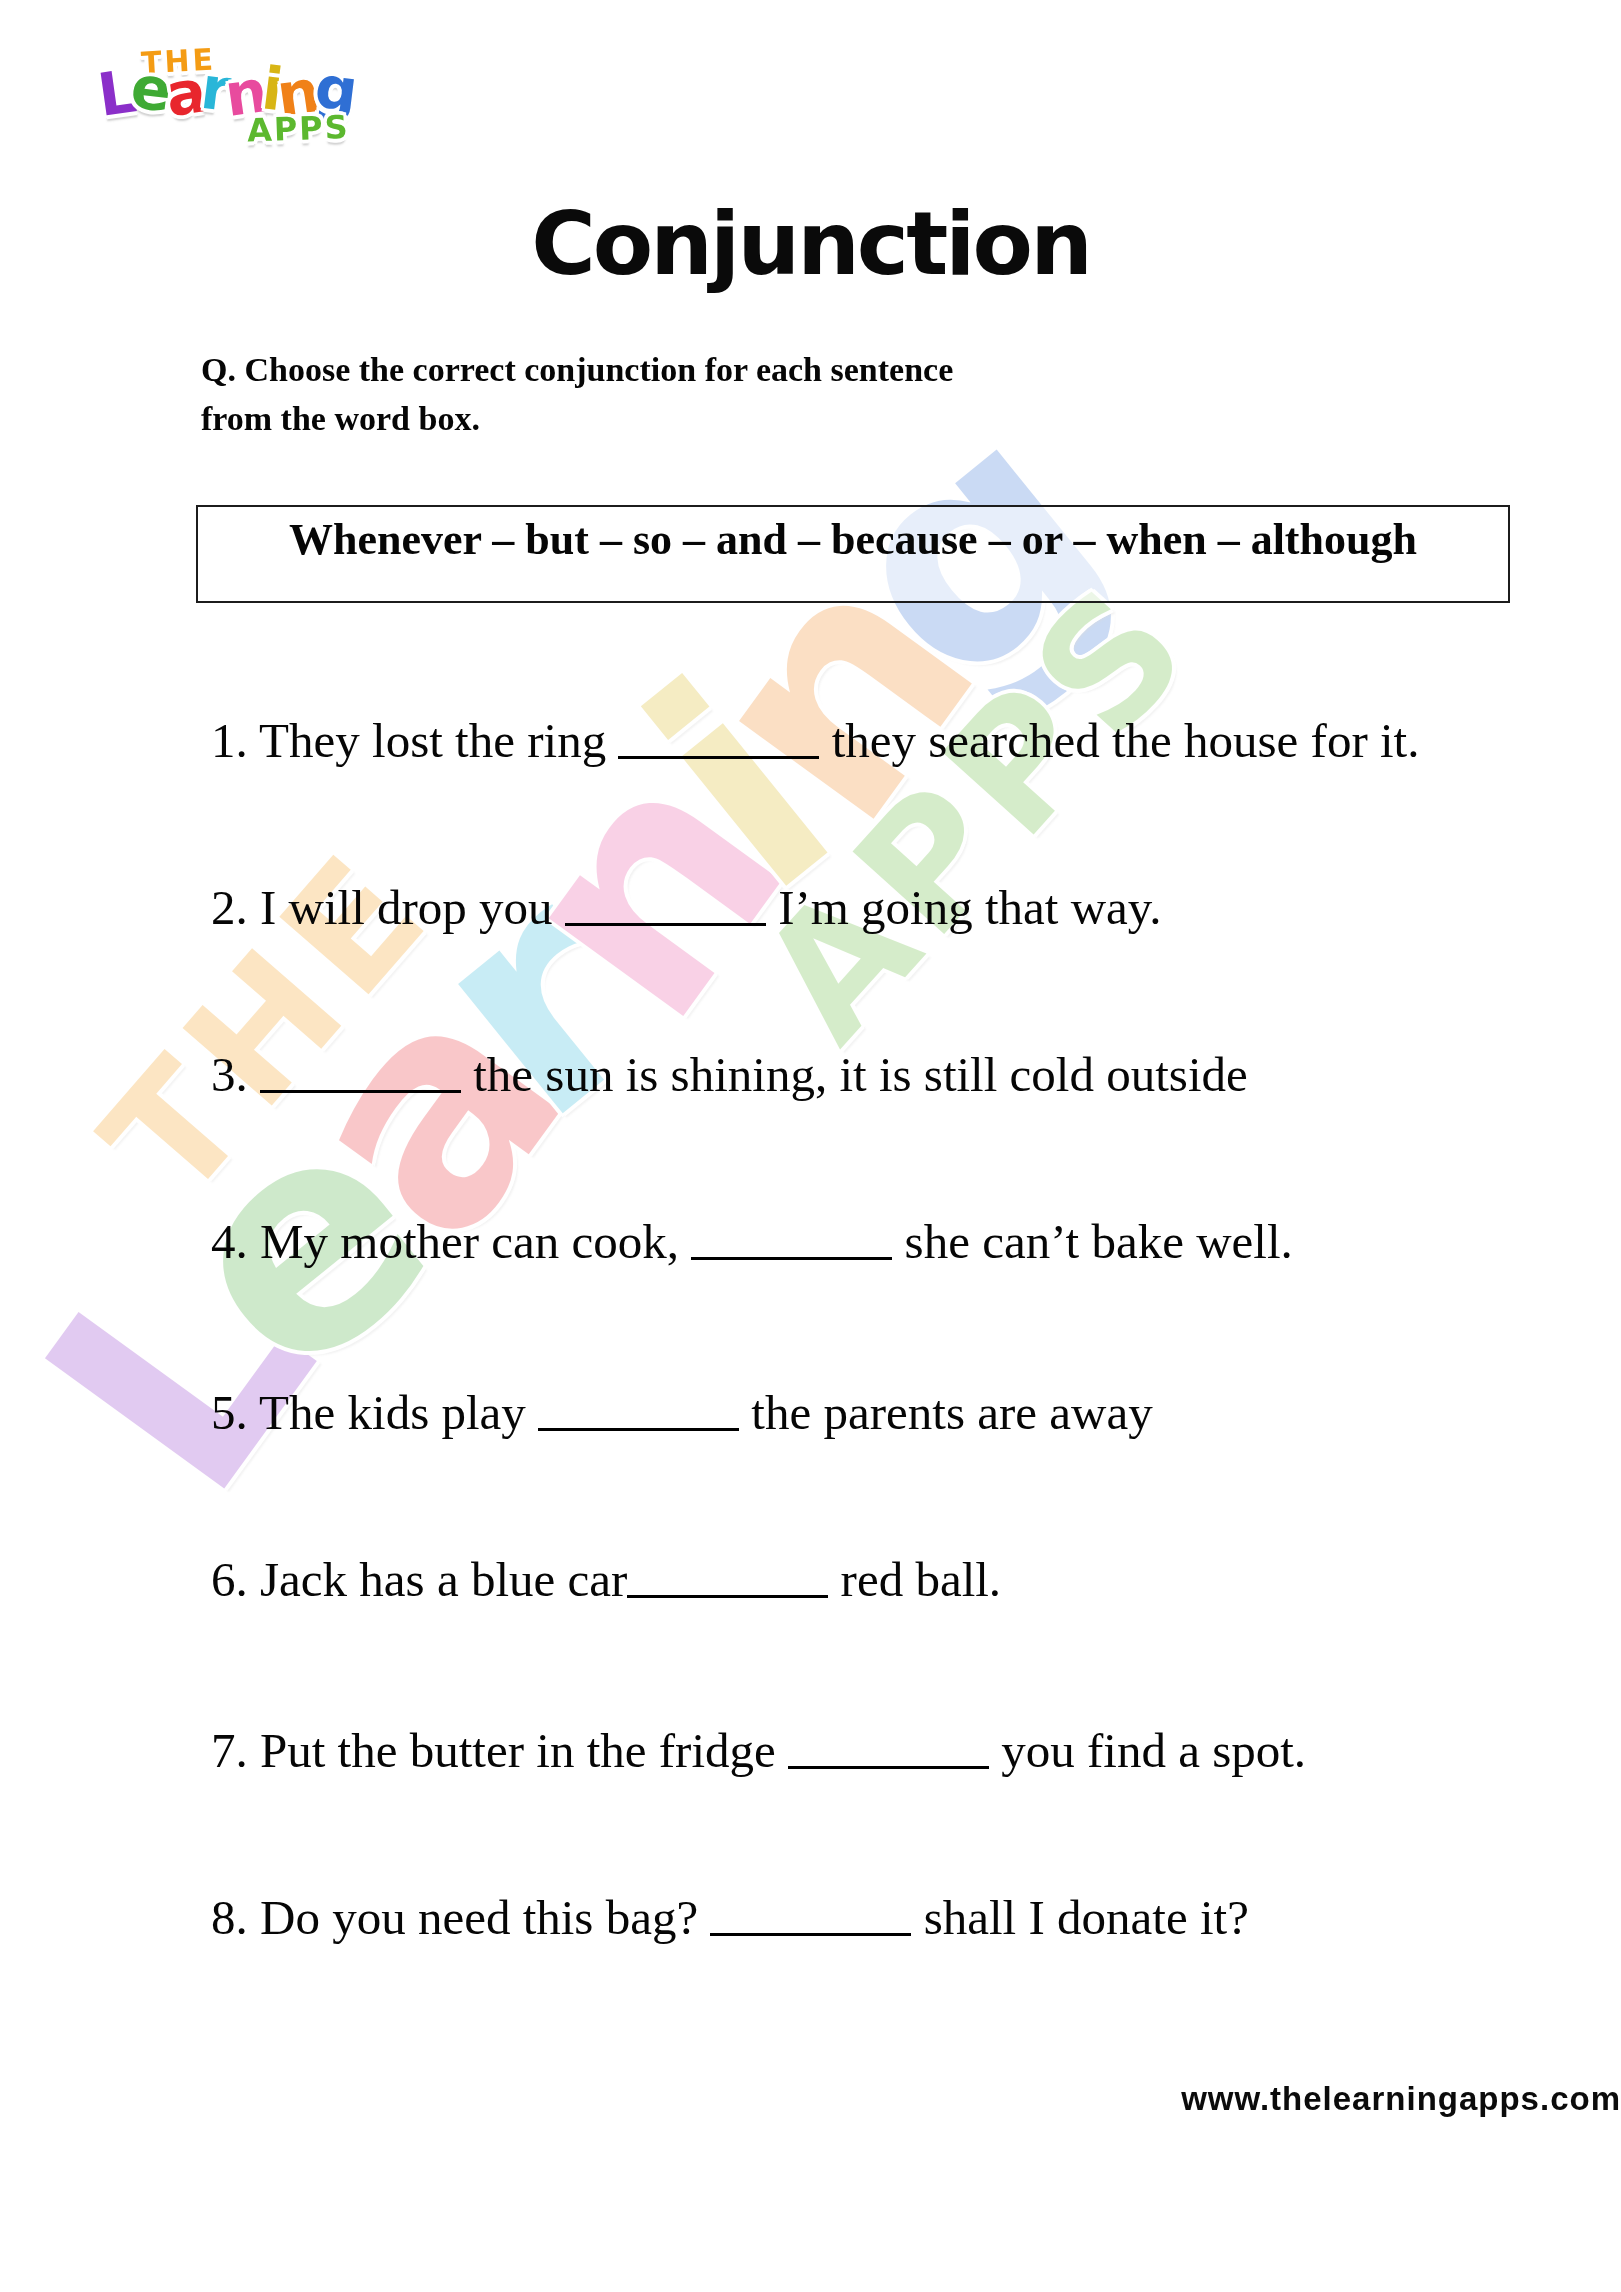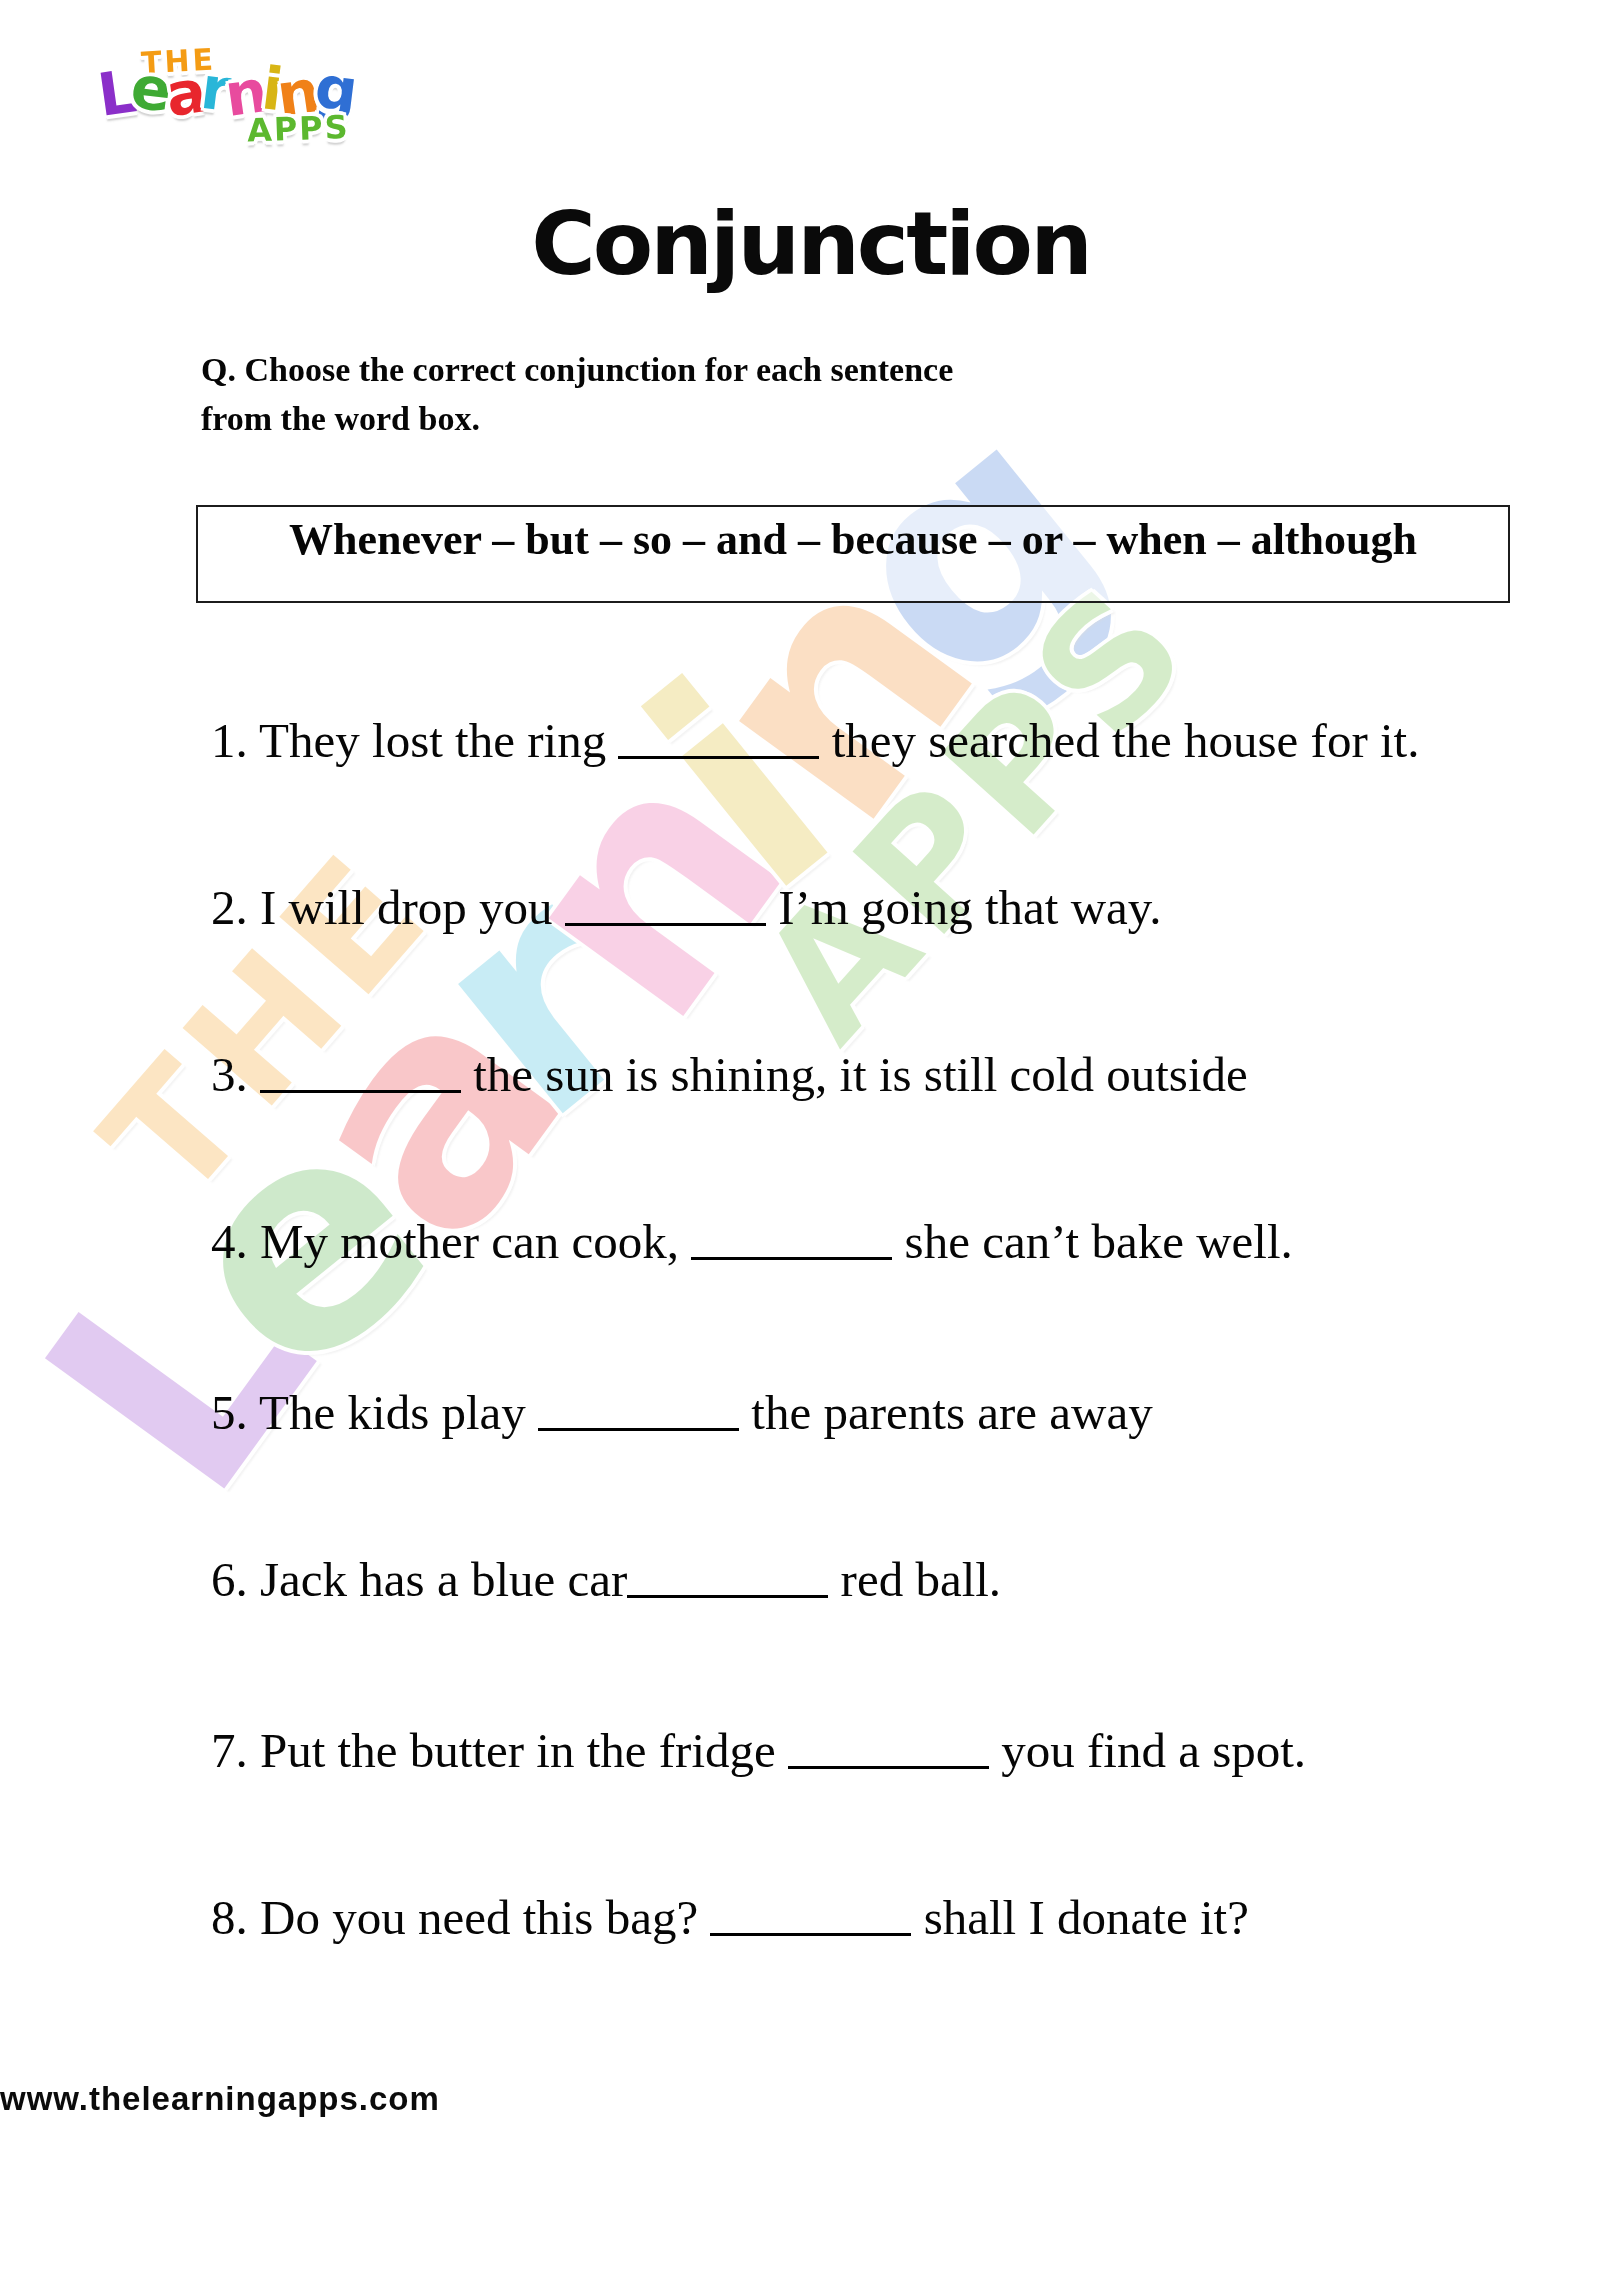--- a/index.html
+++ b/index.html
@@ -89,21 +89,21 @@
   .sentence:nth-child(7){top:1717px;}
   .sentence:nth-child(8){top:1884px;}
   .blank{
     display:inline-block;
     width:201px;
     border-bottom:3.9px solid #000;
     transform:translateY(2px);
   }
   .footer{
     position:absolute;left:0;top:2080px;width:100%;
-    text-align:left;
+    text-align:right;
     font-family:"Liberation Sans", sans-serif;
     font-weight:bold;
     font-size:33px;
     letter-spacing:1px;
     color:#0b0b0b;
     z-index:2;
   }
 </style>
 </head>
 <body>

